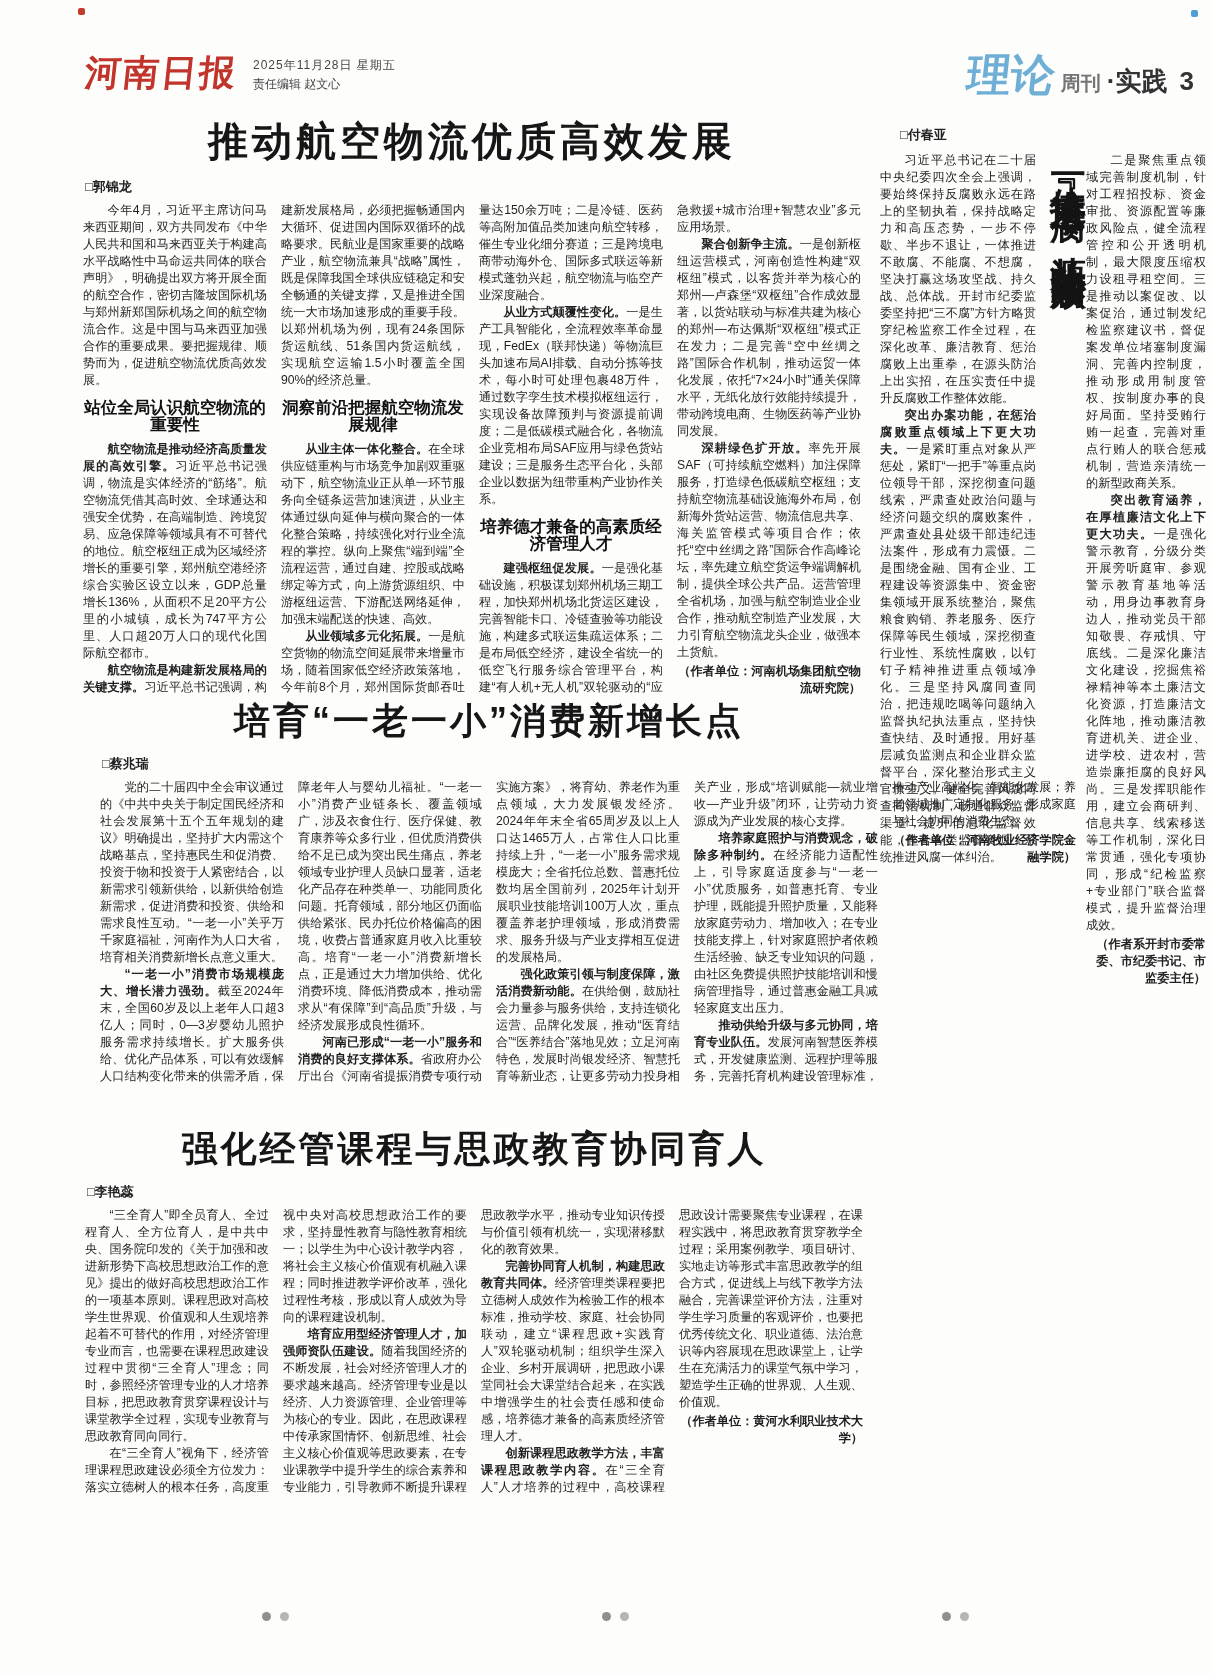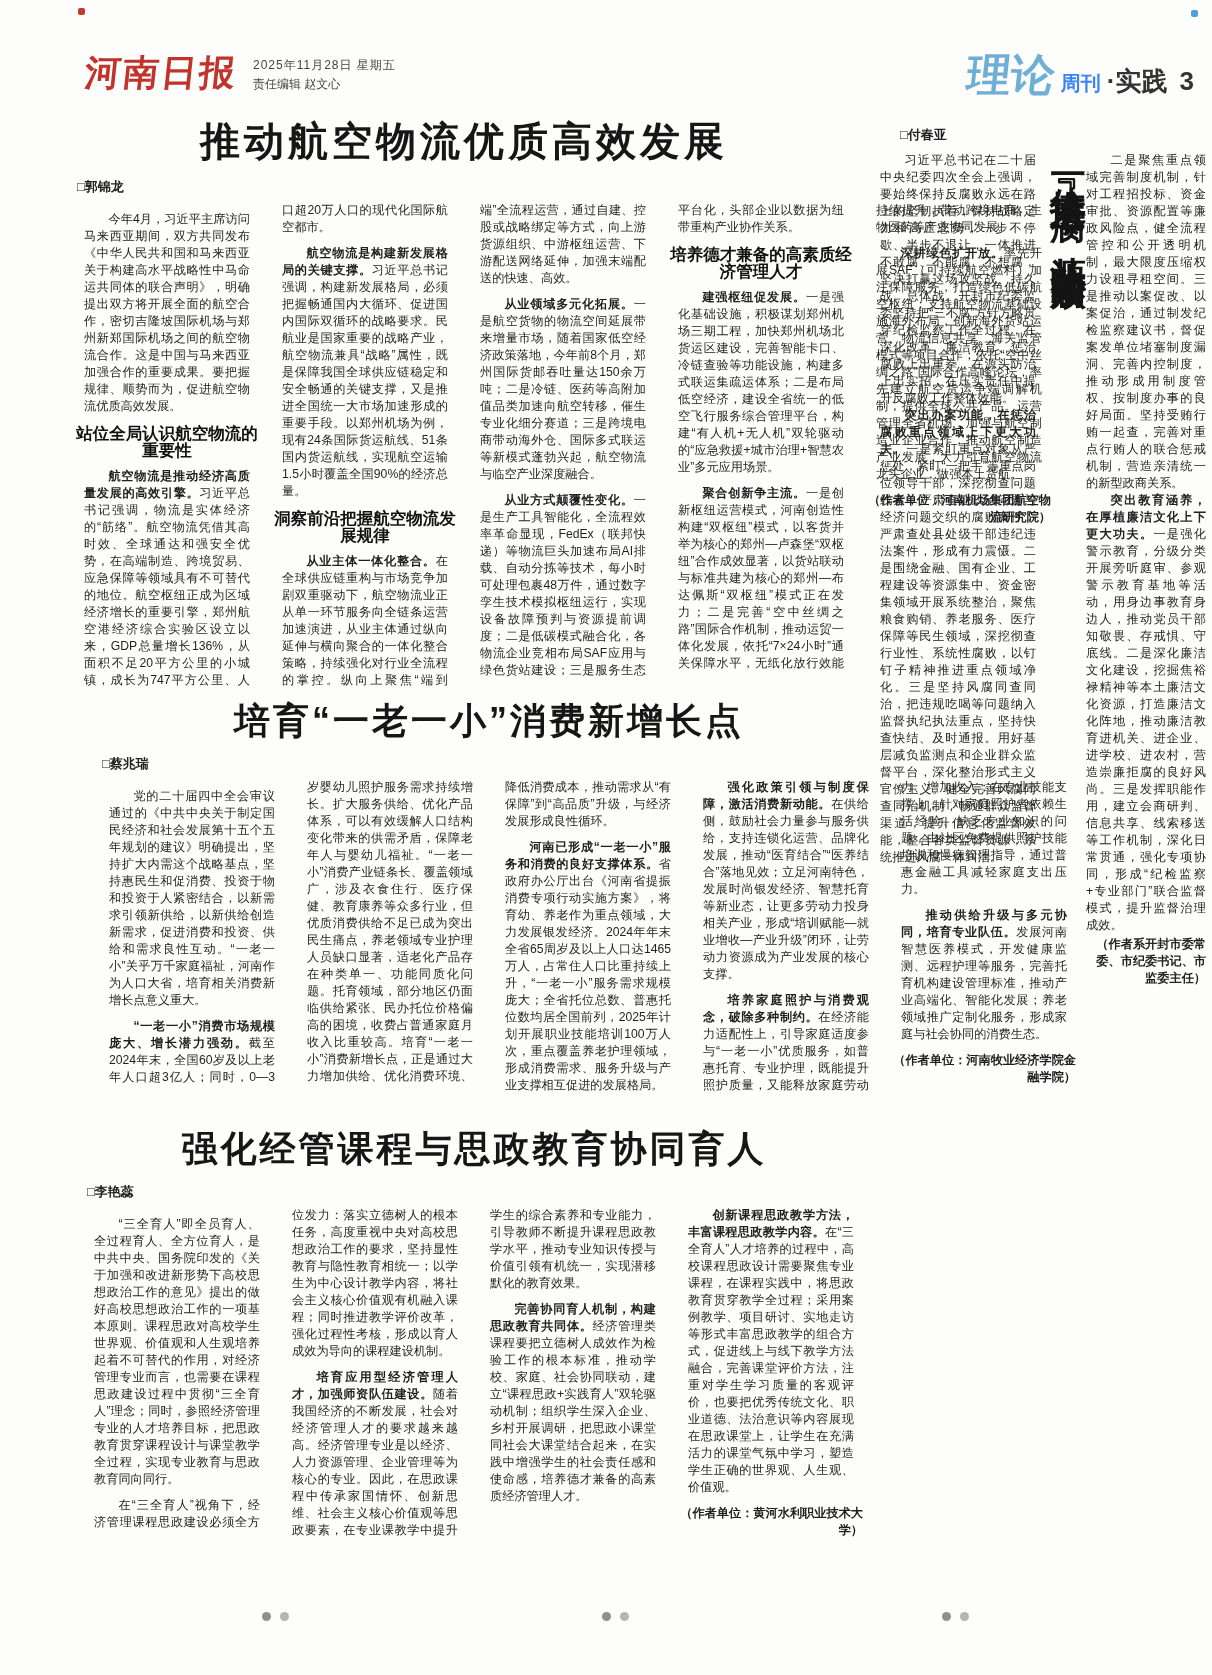--- a/index.html
+++ b/index.html
@@ -22,35 +22,35 @@
   .masthead-left{display:flex;align-items:center;gap:16px;}
   .paper-logo{
     font-size:36px;font-weight:900;color:#c0342b;
     font-family:"Liberation Serif","DejaVu Serif",serif;
     transform:skewX(-6deg);letter-spacing:2px;line-height:1;
   }
   .dateblock{font-size:12px;color:#444;line-height:1.6;padding-top:4px;}
   .dateblock .d1{letter-spacing:1px;}
   .masthead-right{display:flex;align-items:baseline;gap:6px;padding-top:2px;}
   .brand-main{font-size:44px;font-weight:900;color:#6fafd6;font-family:"Liberation Serif","DejaVu Serif",serif;transform:skewX(-6deg);line-height:1;}
-  .brand-sub{font-size:20px;font-weight:700;color:#3b82f6;}
+  .brand-sub{font-size:20px;font-weight:700;color:#737373;}
   .brand-section{font-size:26px;font-weight:900;color:#333;}
   .brand-page{font-size:26px;font-weight:700;color:#333;margin-left:6px;}
 
   
   .headline{font-weight:900;color:#161616;text-align:center;line-height:1.15;margin:0;}
   .byline{font-size:13px;font-weight:700;color:#222;margin:0 0 6px 2px;}
   .body-cols{column-gap:14px;font-size:12.2px;line-height:17px;text-align:justify;color:#1f1f1f;}
-  .para{margin:9px;text-indent:2em;}
+  .para{margin:0;text-indent:2em;}
   .para .lead{font-weight:700;}
   .subhead{font-size:16.5px;font-weight:900;color:#111;text-align:center;margin:10px 0 8px 0;break-inside:avoid;}
   .attribution{margin:2px 0 0 0;text-align:right;font-weight:700;text-indent:0;}
 
   
-  .art1{position:absolute;left:75px;top:118px;width:778px;}
+  .art1{position:absolute;left:83px;top:118px;width:778px;}
   .art1 .headline{font-size:40px;letter-spacing:4px;margin-bottom:14px;}
   .art1 .body-cols{column-count:4;height:500px;}
 
   
   .art2{position:absolute;left:100px;top:700px;width:778px;}
   .art2 .headline{font-size:36px;letter-spacing:3px;margin-bottom:14px;}
   .art2 .body-cols{column-count:4;height:322px;}
 
   
   .art3{position:absolute;left:85px;top:1128px;width:778px;}

